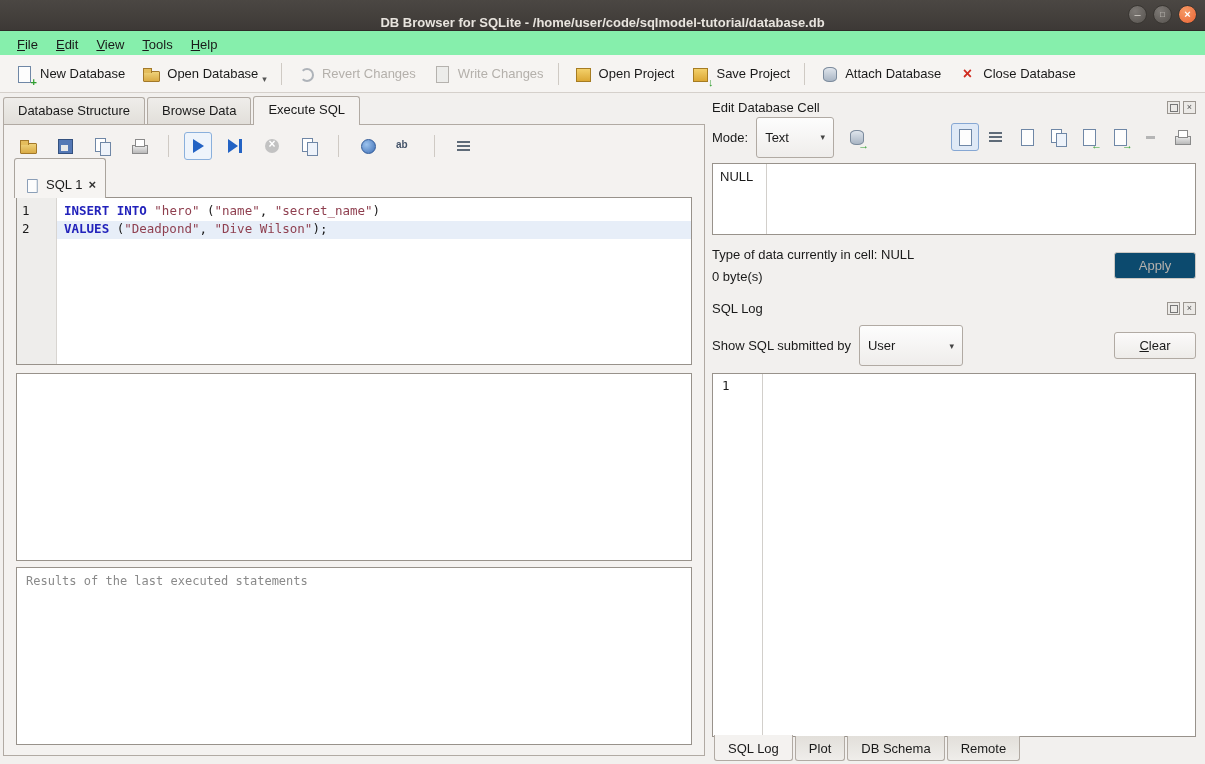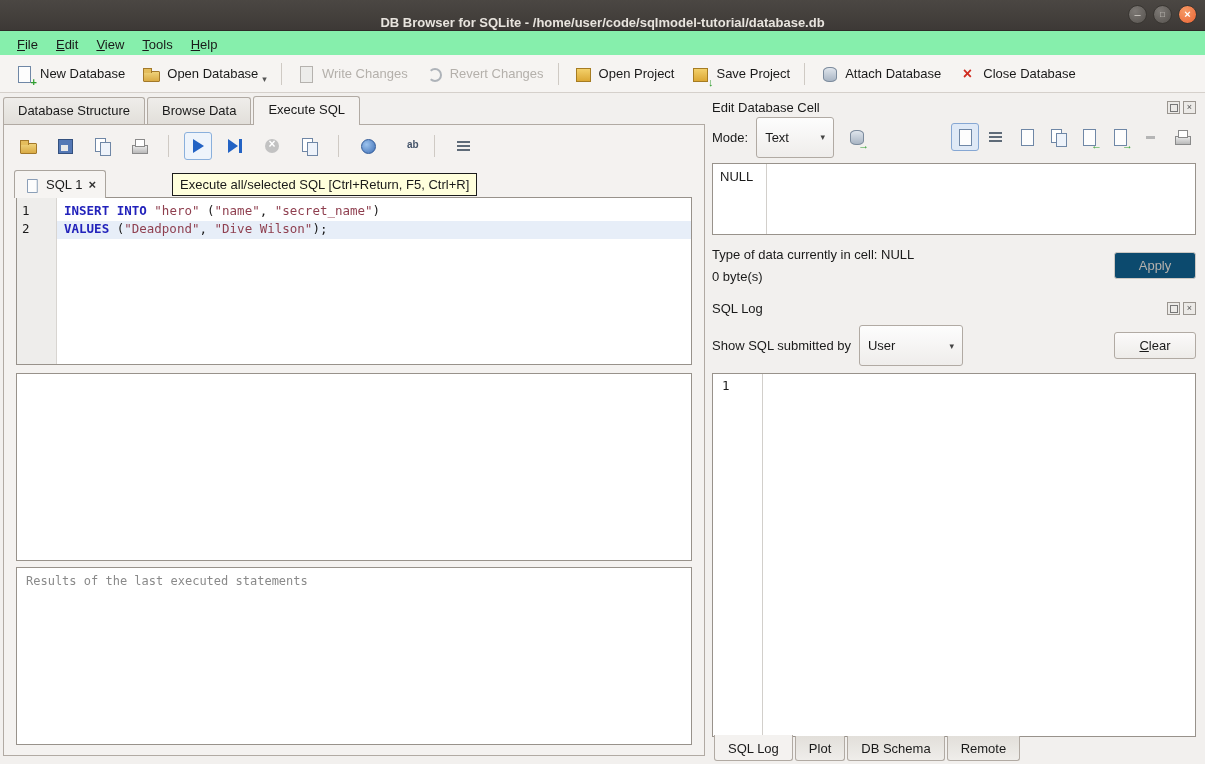--- a/index.html
+++ b/index.html
@@ -49,35 +49,35 @@
   .i-stop .xmark{position:absolute; left:0; top:1px; width:20px; text-align:center; color:#fff; font-weight:bold; font-size:12px; z-index:1;}
   .i-print::before{content:""; position:absolute; left:3px; top:9px; width:14px; height:7px; background:linear-gradient(#eaeaea,#b9b9b9); border:1px solid #8a8a8a;}
   .i-print::after{content:""; position:absolute; left:6px; top:3px; width:8px; height:6px; background:#fff; border:1px solid #8a8a8a;}
   .i-copy::before{content:""; position:absolute; left:3px; top:2px; width:9px; height:12px; background:#fff; border:1px solid #6f87a6;}
   .i-copy::after{content:""; position:absolute; left:8px; top:6px; width:9px; height:12px; background:#eef3fa; border:1px solid #6f87a6;}
   .i-globe::before{content:""; position:absolute; left:3px; top:3px; width:13px; height:13px; border-radius:50%; background:radial-gradient(circle at 35% 35%,#9cc3ee,#3f6fb5); border:1px solid #2f5a99;}
   .i-lines::before{content:""; position:absolute; left:3px; top:5px; width:13px; height:2px; background:#5f6b78; box-shadow:0 4px 0 #5f6b78, 0 8px 0 #5f6b78;}
   .i-dash::before{content:""; position:absolute; left:5px; top:9px; width:9px; height:3px; background:#b5b5b5;}
   .badge{position:absolute; right:-3px; bottom:-4px; font-size:11px; font-weight:bold; color:#2f9e2f; line-height:1;}
   .x-red{display:block; width:20px; text-align:center; color:#d02b1f; font-weight:bold; font-size:16px; line-height:19px;}
-  .find-glyph{position:absolute; left:12px; top:3px; font-size:10px; font-weight:bold; color:#44546a;}
+  .find-glyph{position:absolute; left:1px; top:3px; font-size:10px; font-weight:bold; color:#44546a;}
   .icon-btn{padding:3px; display:flex; align-items:center; justify-content:center; border:1px solid transparent; border-radius:3px;}
   .icon-btn.focused{border-color:#8ab0dc; background:#eef4fb;}
   .icon-btn.selected{border-color:#86a7d3; background:#dfe9f6;}
 
   
   .main{flex:1; display:flex; min-height:0;}
   .left-pane{width:707px; flex:none; display:flex; flex-direction:column; padding:3px 0 8px 3px;}
   .main-tabs{display:flex; align-items:flex-end; height:28px; flex:none;}
   .mtab{padding:5px 14px 6px; border:1px solid #b1aaa3; border-bottom:none; background:linear-gradient(#efedea,#e2dfda); margin-right:2px; border-radius:3px 3px 0 0; position:relative;}
   .mtab.active{background:#f4f2f0; z-index:3; margin-bottom:-1px; padding-bottom:8px;}
   .left-body{flex:1; border:1px solid #b1aaa3; background:#f4f2f0; position:relative; display:flex; flex-direction:column; margin-right:2px; z-index:2;}
   .sql-toolbar{height:42px; flex:none; display:flex; align-items:center; padding:0 10px; gap:9px;}
   .sql-tabbar{height:30px; flex:none; display:flex; align-items:flex-end; padding-left:10px;}
-  .sql-tab{display:flex; align-items:center; gap:6px; border:1px solid #aaa49d; border-bottom:none; background:#f6f4f2; padding:5px 9px 6px; border-radius:3px 3px 0 0; margin-bottom:-1px; z-index:1;}
+  .sql-tab{display:flex; align-items:center; gap:6px; border:1px solid #aaa49d; border-bottom:none; background:#f6f4f2; padding:17px 9px 6px; border-radius:3px 3px 0 0; margin-bottom:-1px; z-index:1;}
   .sql-tab .tab-close{font-size:13px; font-weight:bold; color:#333;}
   .sql-tab .icon{width:16px; height:16px; transform:scale(.8); transform-origin:left center;}
   .tooltip{position:absolute; left:168px; top:48px; z-index:10; background:var(--tooltip_bg); border:1px solid #1c1c1c; padding:3px 7px; white-space:nowrap; font-size:13px;}
   .editor{margin:0 12px; height:168px; flex:none; background:#fff; border:1px solid #98928b; display:flex; font-family:"DejaVu Sans Mono",monospace; font-size:12.5px; overflow:hidden;}
   .gutter{width:40px; flex:none; background:#eeedeb; border-right:1px solid #d8d5d1; padding-top:5px; color:#1a1a1a;}
   .gutter div{height:18px; padding-left:5px;}
   .code{flex:1; padding-top:5px;}
   .code-line{height:18px; white-space:pre; padding-left:7px;}
   .code-line.current{background:var(--current_line);}
   .tok.kw{color:var(--sql_keyword); font-weight:bold;}
@@ -155,26 +155,26 @@
         </span>
       <span>New Database</span>
     </div>
     <div class="tb-btn">
       <span class="icon i-folder"></span>
       <span>Open Database</span>
       <span class="dd-arrow">▾</span>
     </div>
     <div class="tb-sep"></div>
     <div class="tb-btn disabled">
+      <span class="icon i-revert"></span>
+      <span>Revert Changes</span>
+    </div>
+    <div class="tb-btn disabled">
       <span class="icon i-doc dim"></span>
       <span>Write Changes</span>
-    </div>
-    <div class="tb-btn disabled">
-      <span class="icon i-revert"></span>
-      <span>Revert Changes</span>
     </div>
     <div class="tb-sep"></div>
     <div class="tb-btn">
       <span class="icon i-cube"></span>
       <span>Open Project</span>
     </div>
     <div class="tb-btn">
       <span class="icon i-cube">
           <span class="badge">↓</span>
         </span>
@@ -247,21 +247,20 @@
         </div>
 
         <div class="sql-tabbar">
           <div class="sql-tab">
             <span class="icon i-doc"></span>
             <span>SQL 1</span>
             <span class="tab-close">×</span>
           </div>
         </div>
 
-        <div class="tooltip">Execute all/selected SQL [Ctrl+Return, F5, Ctrl+R]</div>
 
         <div class="editor">
           <div class="gutter">
             <div>1</div>
             <div>2</div>
           </div>
           <div class="code">
             <div class="code-line"><span class="tok kw">INSERT INTO</span><span class="tok"> </span><span class="tok str">"hero"</span><span class="tok"> (</span><span class="tok str">"name"</span><span class="tok">, </span><span class="tok str">"secret_name"</span><span class="tok">)</span></div>
             <div class="code-line current"><span class="tok kw">VALUES</span><span class="tok"> (</span><span class="tok str">"Deadpond"</span><span class="tok">, </span><span class="tok str">"Dive Wilson"</span><span class="tok">);</span></div>
           </div>

